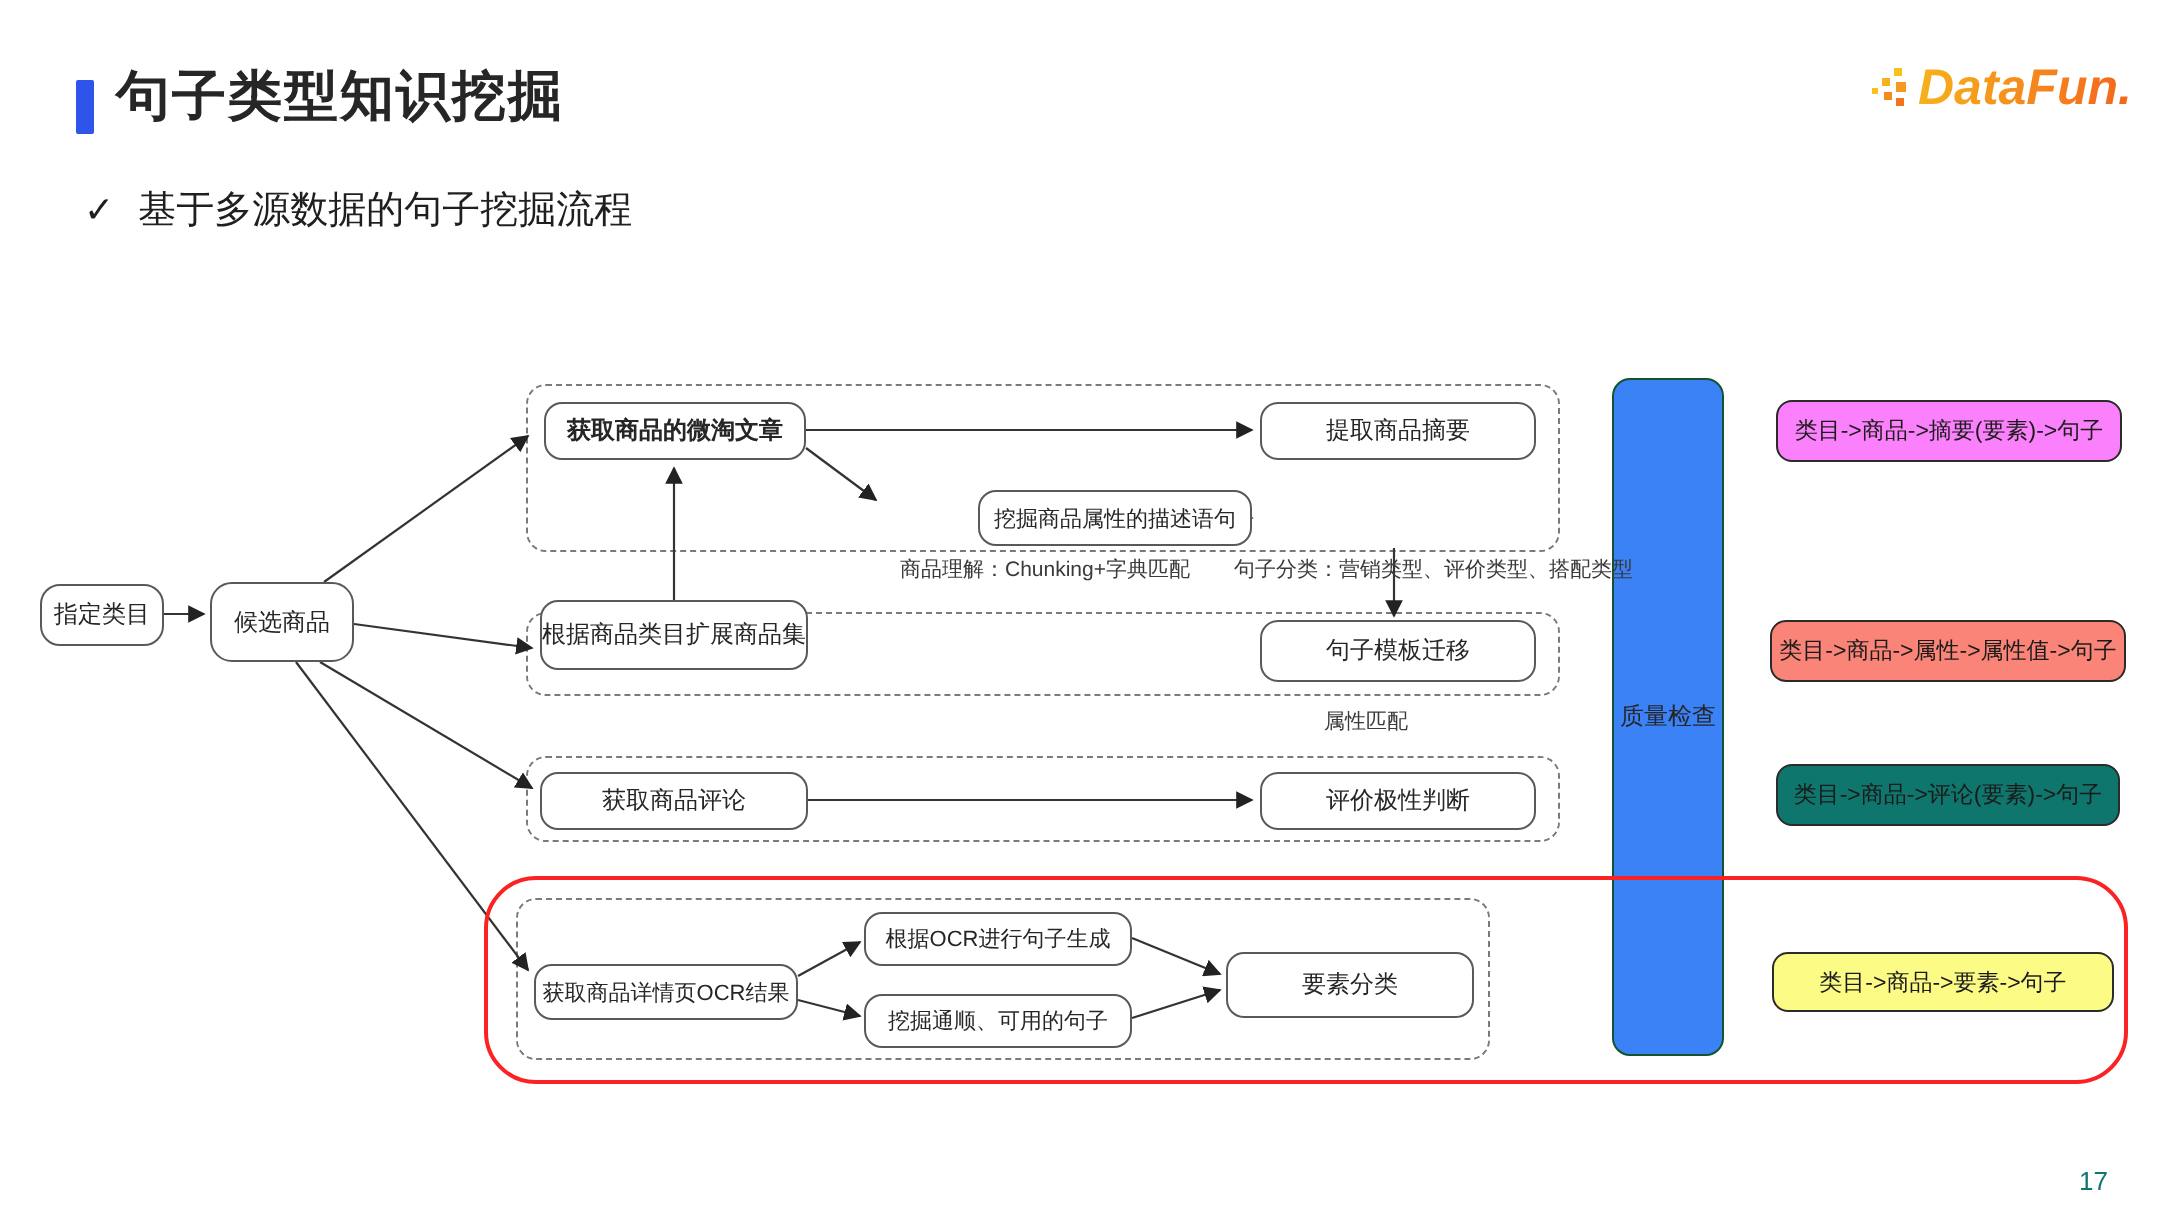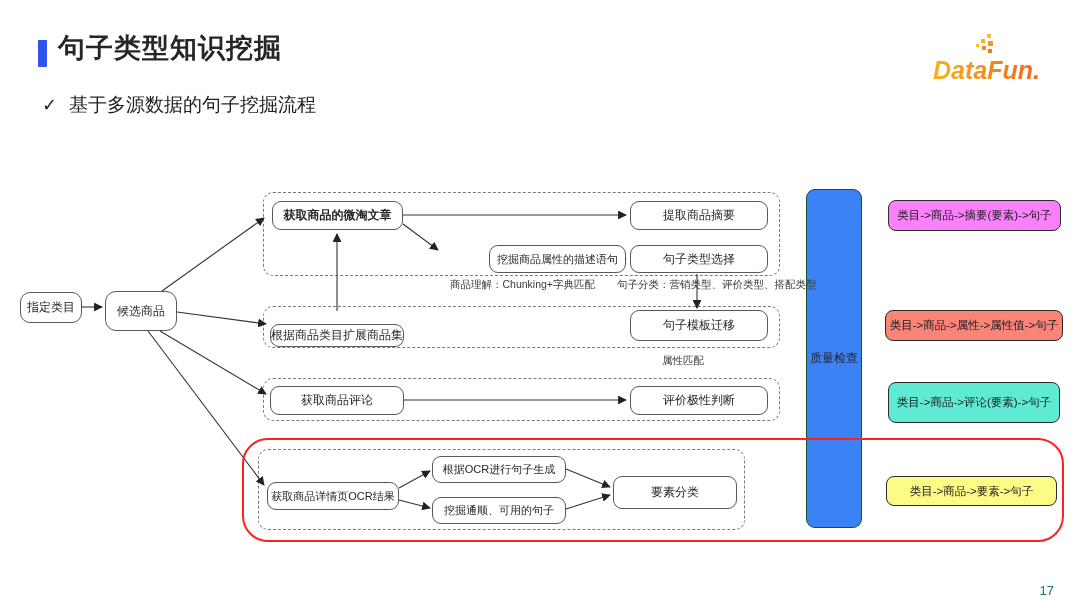--- a/index.html
+++ b/index.html
@@ -3,21 +3,21 @@
 <meta charset="utf-8">
 <style>
   html,body{margin:0;padding:0;}
   body{font-family:"Liberation Sans","DejaVu Sans",sans-serif;background:#888;}
   .slide{position:relative;width:1080px;height:608px;background:#ffffff;overflow:hidden;margin:0 auto;}
   
   .title-bar{position:absolute;left:38px;top:40px;width:9px;height:27px;background:#2f54eb;border-radius:1px;}
   .title{position:absolute;left:58px;top:30px;font-size:27px;font-weight:bold;color:#262626;letter-spacing:1px;}
   .bullet{position:absolute;left:42px;top:92px;font-size:19px;color:#1f1f1f;display:flex;align-items:center;gap:12px;}
   .bullet .check{font-size:18px;color:#1f1f1f;}
-  .logo{position:absolute;left:933px;top:30px;display:flex;align-items:center;flex-direction:column;}
+  .logo{position:absolute;left:933px;top:30px;display:flex;}
   .logo-text{font-size:25px;font-weight:bold;font-style:italic;background:linear-gradient(90deg,#f6b21b,#f4641e);-webkit-background-clip:text;background-clip:text;color:transparent;letter-spacing:0px;}
   .page-num{position:absolute;right:26px;bottom:10px;font-size:13px;color:#0f766e;}
   
   .node{position:absolute;box-sizing:border-box;border:1px solid #595959;border-radius:9px;background:#fff;display:flex;align-items:center;justify-content:center;font-size:12px;color:#262626;text-align:center;z-index:3;}
   .node.small{font-size:11px;}
   .group{position:absolute;box-sizing:border-box;border:1px dashed #7a7a7a;border-radius:10px;z-index:1;}
   .note{position:absolute;font-size:10.5px;color:#3a3a3a;z-index:4;white-space:nowrap;}
   .qbox{position:absolute;box-sizing:border-box;border:1px solid #14532d;border-radius:9px;background:#3b82f6;display:flex;align-items:center;justify-content:center;font-size:12px;color:#262626;z-index:3;}
   .outbox{position:absolute;box-sizing:border-box;border:1px solid #2b2b2b;border-radius:8px;display:flex;align-items:center;justify-content:center;font-size:11.5px;color:#1a1a1a;z-index:3;}
   .redbox{position:absolute;box-sizing:border-box;border:2px solid #fb2222;border-radius:26px;z-index:5;pointer-events:none;}
@@ -86,27 +86,24 @@
 
   <div class="node" style="left:272px;top:201px;width:131px;height:29px;font-weight:bold;">
     <span>获取商品的微淘文章</span>
   </div>
   <div class="node" style="left:630px;top:201px;width:138px;height:29px;">
     <span>提取商品摘要</span>
   </div>
   <div class="node small" style="left:441px;top:245px;width:137px;height:28px;margin-left:48px;">
     <span>挖掘商品属性的描述语句</span>
   </div>
-  <div class="node" style="left:630px;top:245px;width:138px;height:28px;">
-    <span>句子类型选择</span>
-  </div>
   <div class="note" style="left:450px;top:278px;">商品理解：Chunking+字典匹配</div>
   <div class="note" style="left:617px;top:278px;">句子分类：营销类型、评价类型、搭配类型</div>
 
-  <div class="node" style="left:270px;top:324px;width:134px;height:23px;">
+  <div class="node" style="left:270px;top:300px;width:134px;height:35px;">
     <span>根据商品类目扩展商品集</span>
   </div>
   <div class="node" style="left:630px;top:310px;width:138px;height:31px;">
     <span>句子模板迁移</span>
   </div>
   <div class="note" style="left:662px;top:354px;">属性匹配</div>
 
   <div class="node" style="left:270px;top:386px;width:134px;height:29px;">
     <span>获取商品评论</span>
   </div>
@@ -131,20 +128,20 @@
   <div class="qbox" style="left:806px;top:189px;width:56px;height:339px;">
     <span>质量检查</span>
   </div>
 
   <div class="outbox" style="left: 888px; top: 200px; width: 173px; height: 31px; background: rgb(251, 128, 251);">
     <span>类目-&gt;商品-&gt;摘要(要素)-&gt;句子</span>
   </div>
   <div class="outbox" style="left: 885px; top: 310px; width: 178px; height: 31px; background: rgb(250, 132, 120);">
     <span>类目-&gt;商品-&gt;属性-&gt;属性值-&gt;句子</span>
   </div>
-  <div class="outbox" style="left: 888px; top: 382px; width: 172px; height: 41px; background: #5eead4;">
+  <div class="outbox" style="left: 888px; top: 382px; width: 172px; height: 31px; background: #0f766e;">
     <span>类目-&gt;商品-&gt;评论(要素)-&gt;句子</span>
   </div>
   <div class="outbox" style="left: 886px; top: 476px; width: 171px; height: 30px; background: rgb(251, 251, 134);">
     <span>类目-&gt;商品-&gt;要素-&gt;句子</span>
   </div>
 
 </div>
 
 </body></html>

